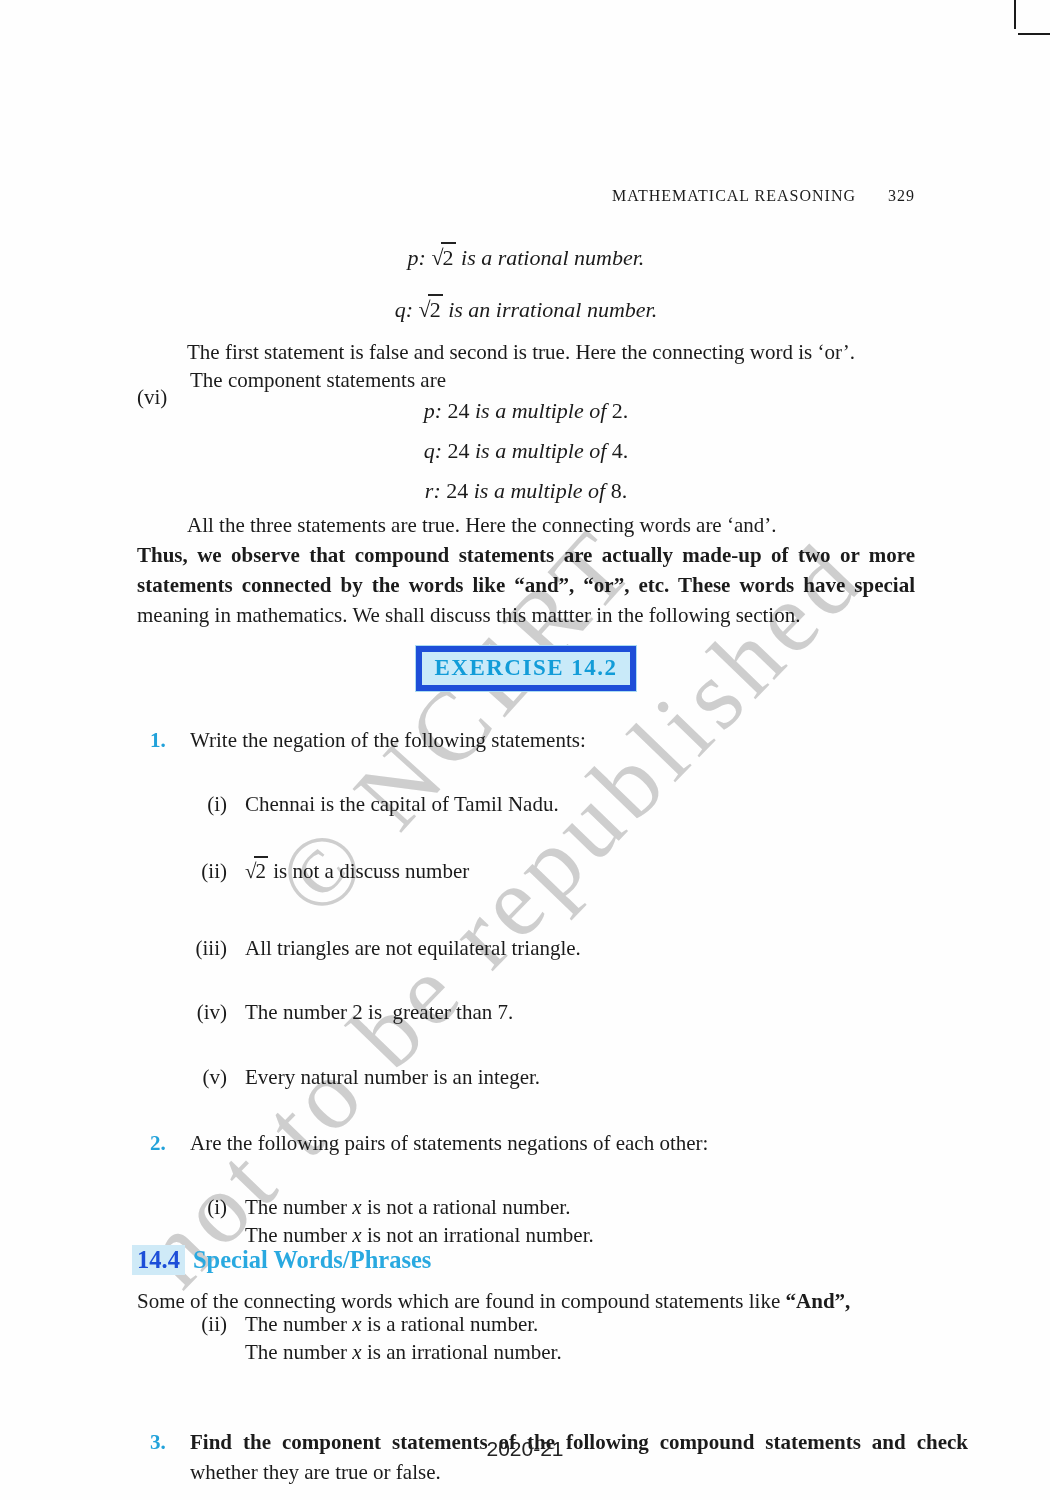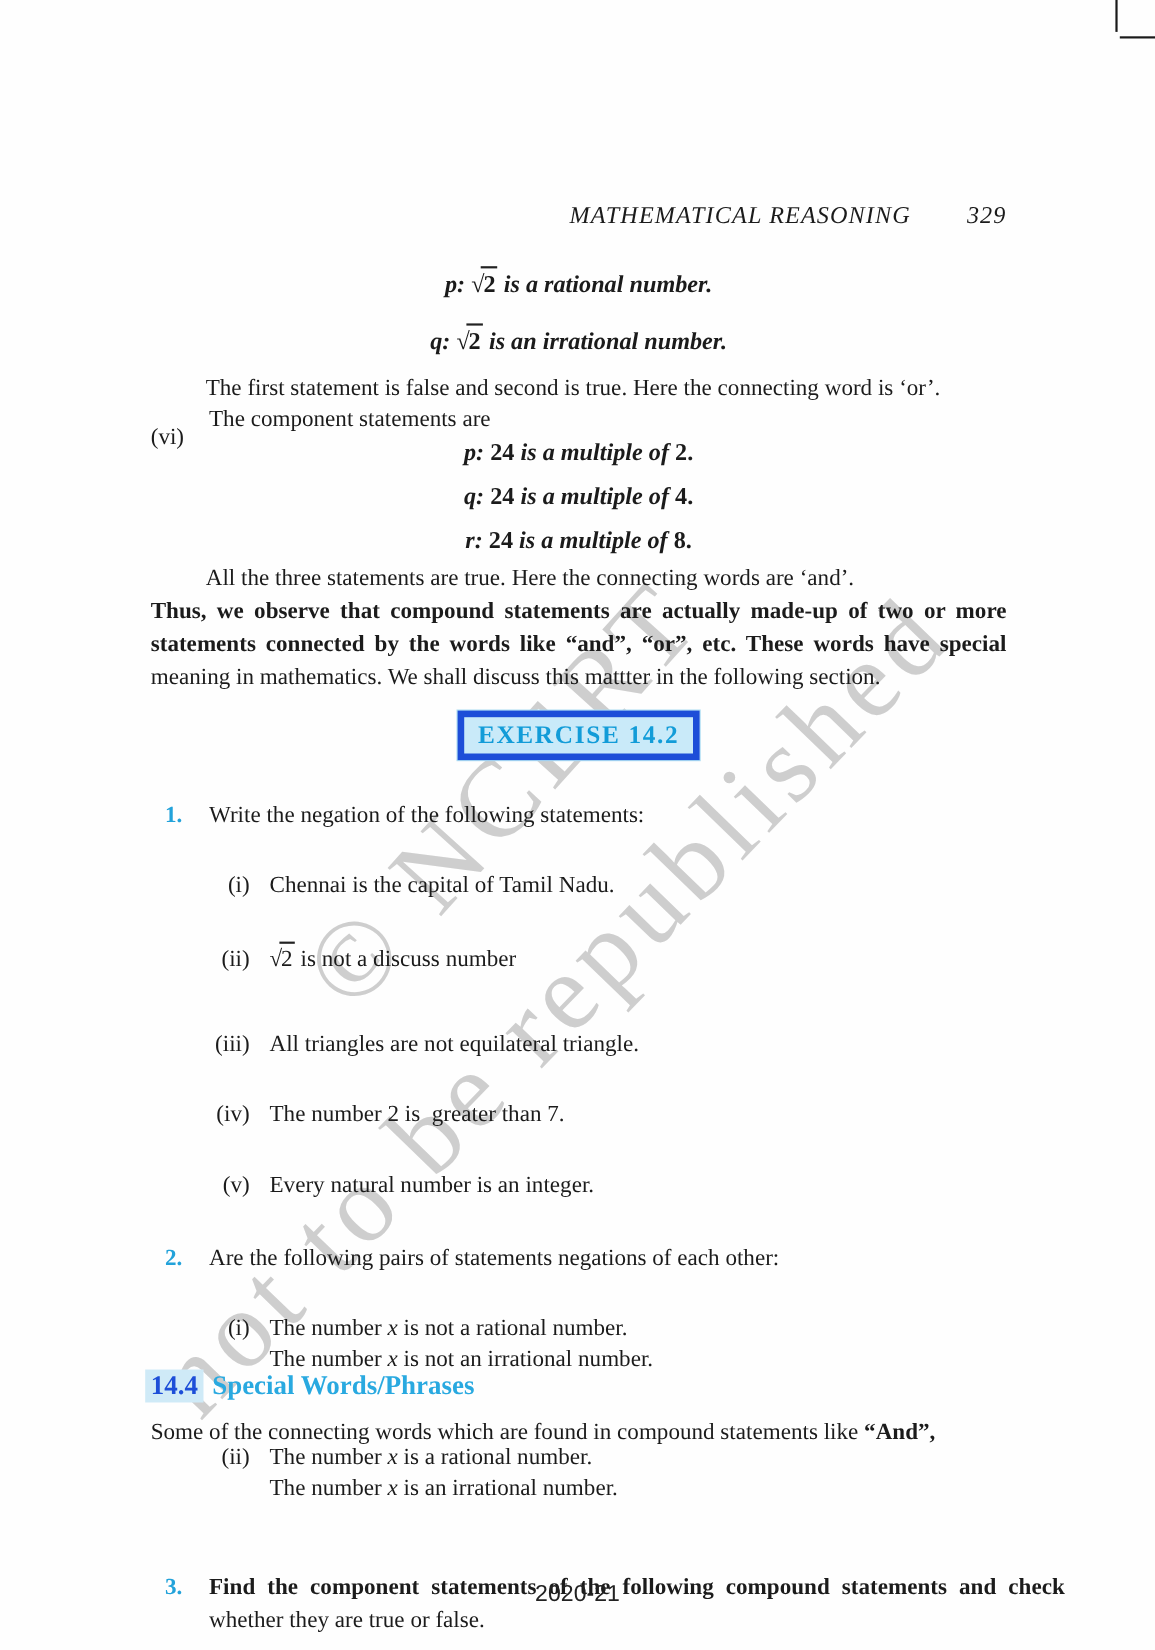--- a/index.html
+++ b/index.html
@@ -8,26 +8,26 @@
   
   .crop-v{position:absolute;left:1014px;top:0;width:2px;height:29px;background:#1a1a1a;}
   .crop-h{position:absolute;left:1018px;top:33px;width:32px;height:2px;background:#1a1a1a;}
   
   .wm{position:absolute;z-index:0;color:#c3c3c3;opacity:.8;white-space:nowrap;
       font-family:"Liberation Serif",serif;transform-origin:left center;pointer-events:none;}
   .wm1{left:296px;top:842px;font-size:100px;letter-spacing:8px;transform:rotate(-48deg);}
   .wm2{left:158px;top:1212px;font-size:100px;letter-spacing:7px;transform:rotate(-46deg);}
   
   .blk{position:absolute;left:137px;width:778px;z-index:2;font-size:21px;line-height:30px;}
-  .center{text-align:center;font-weight:bold;}
+  .center{text-align:center;}
   .indent{text-indent:50px;}
   .nowrap{white-space:nowrap;}
   .just{text-align:justify;text-align-last:justify;font-weight:bold;}
-  .running-head{top:186px;display:flex;justify-content:flex-end;align-items:baseline;gap:51px;
-                font-size:22px;letter-spacing:1px;line-height:20px;font-style:italic;}
+  .running-head{top:186px;display:flex;justify-content:flex-end;align-items:baseline;gap:32px;
+                font-size:16px;letter-spacing:1px;line-height:20px;}
   .math-line{font-size:22px;}
   .math-line .it{font-style:italic;}
   .sqrt{white-space:nowrap;font-style:normal;}
   .sqrt .sign{letter-spacing:0;}
   .sqrt .bar{border-top:2px solid #222;margin-left:-3px;padding:1px 2px 0 2px;}
   
   .qrow{padding-left:53px;position:relative;}
   .qnum{position:absolute;left:13px;top:0;font-weight:bold;color:#22a2da;}
   .sub{padding-left:108px;position:relative;}
   .rlabel{position:absolute;left:50px;top:0;width:40px;text-align:right;}

